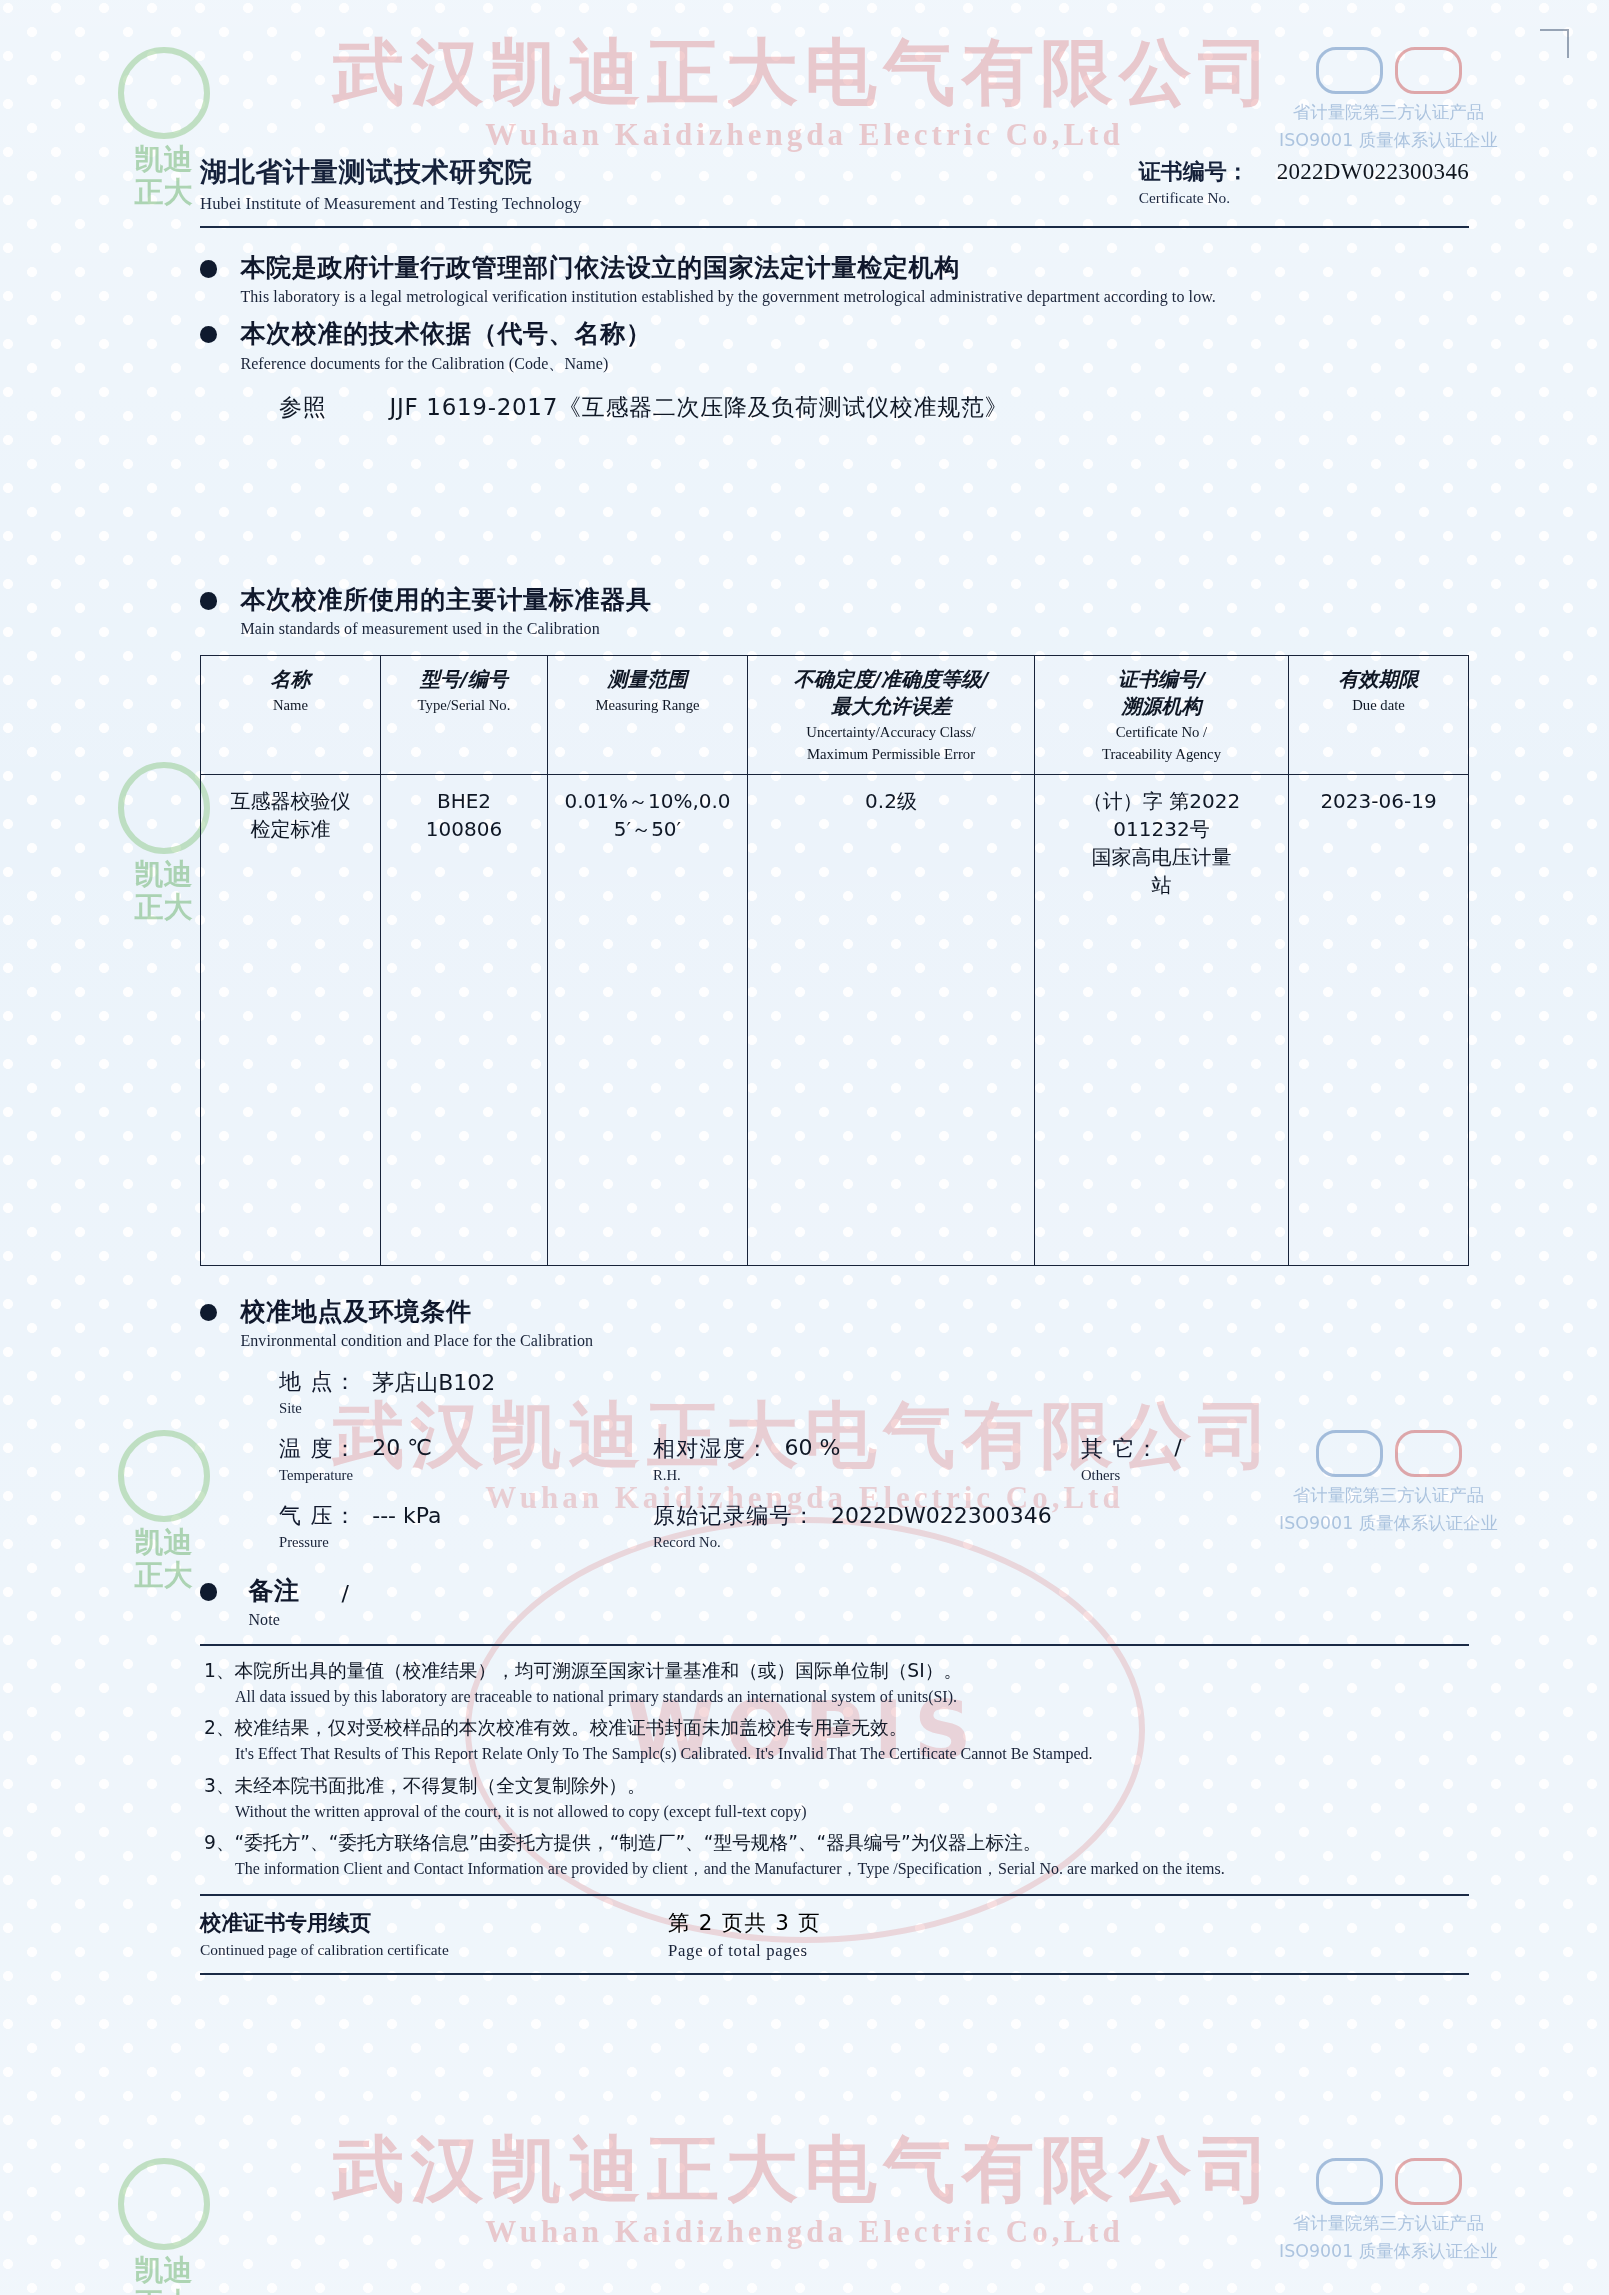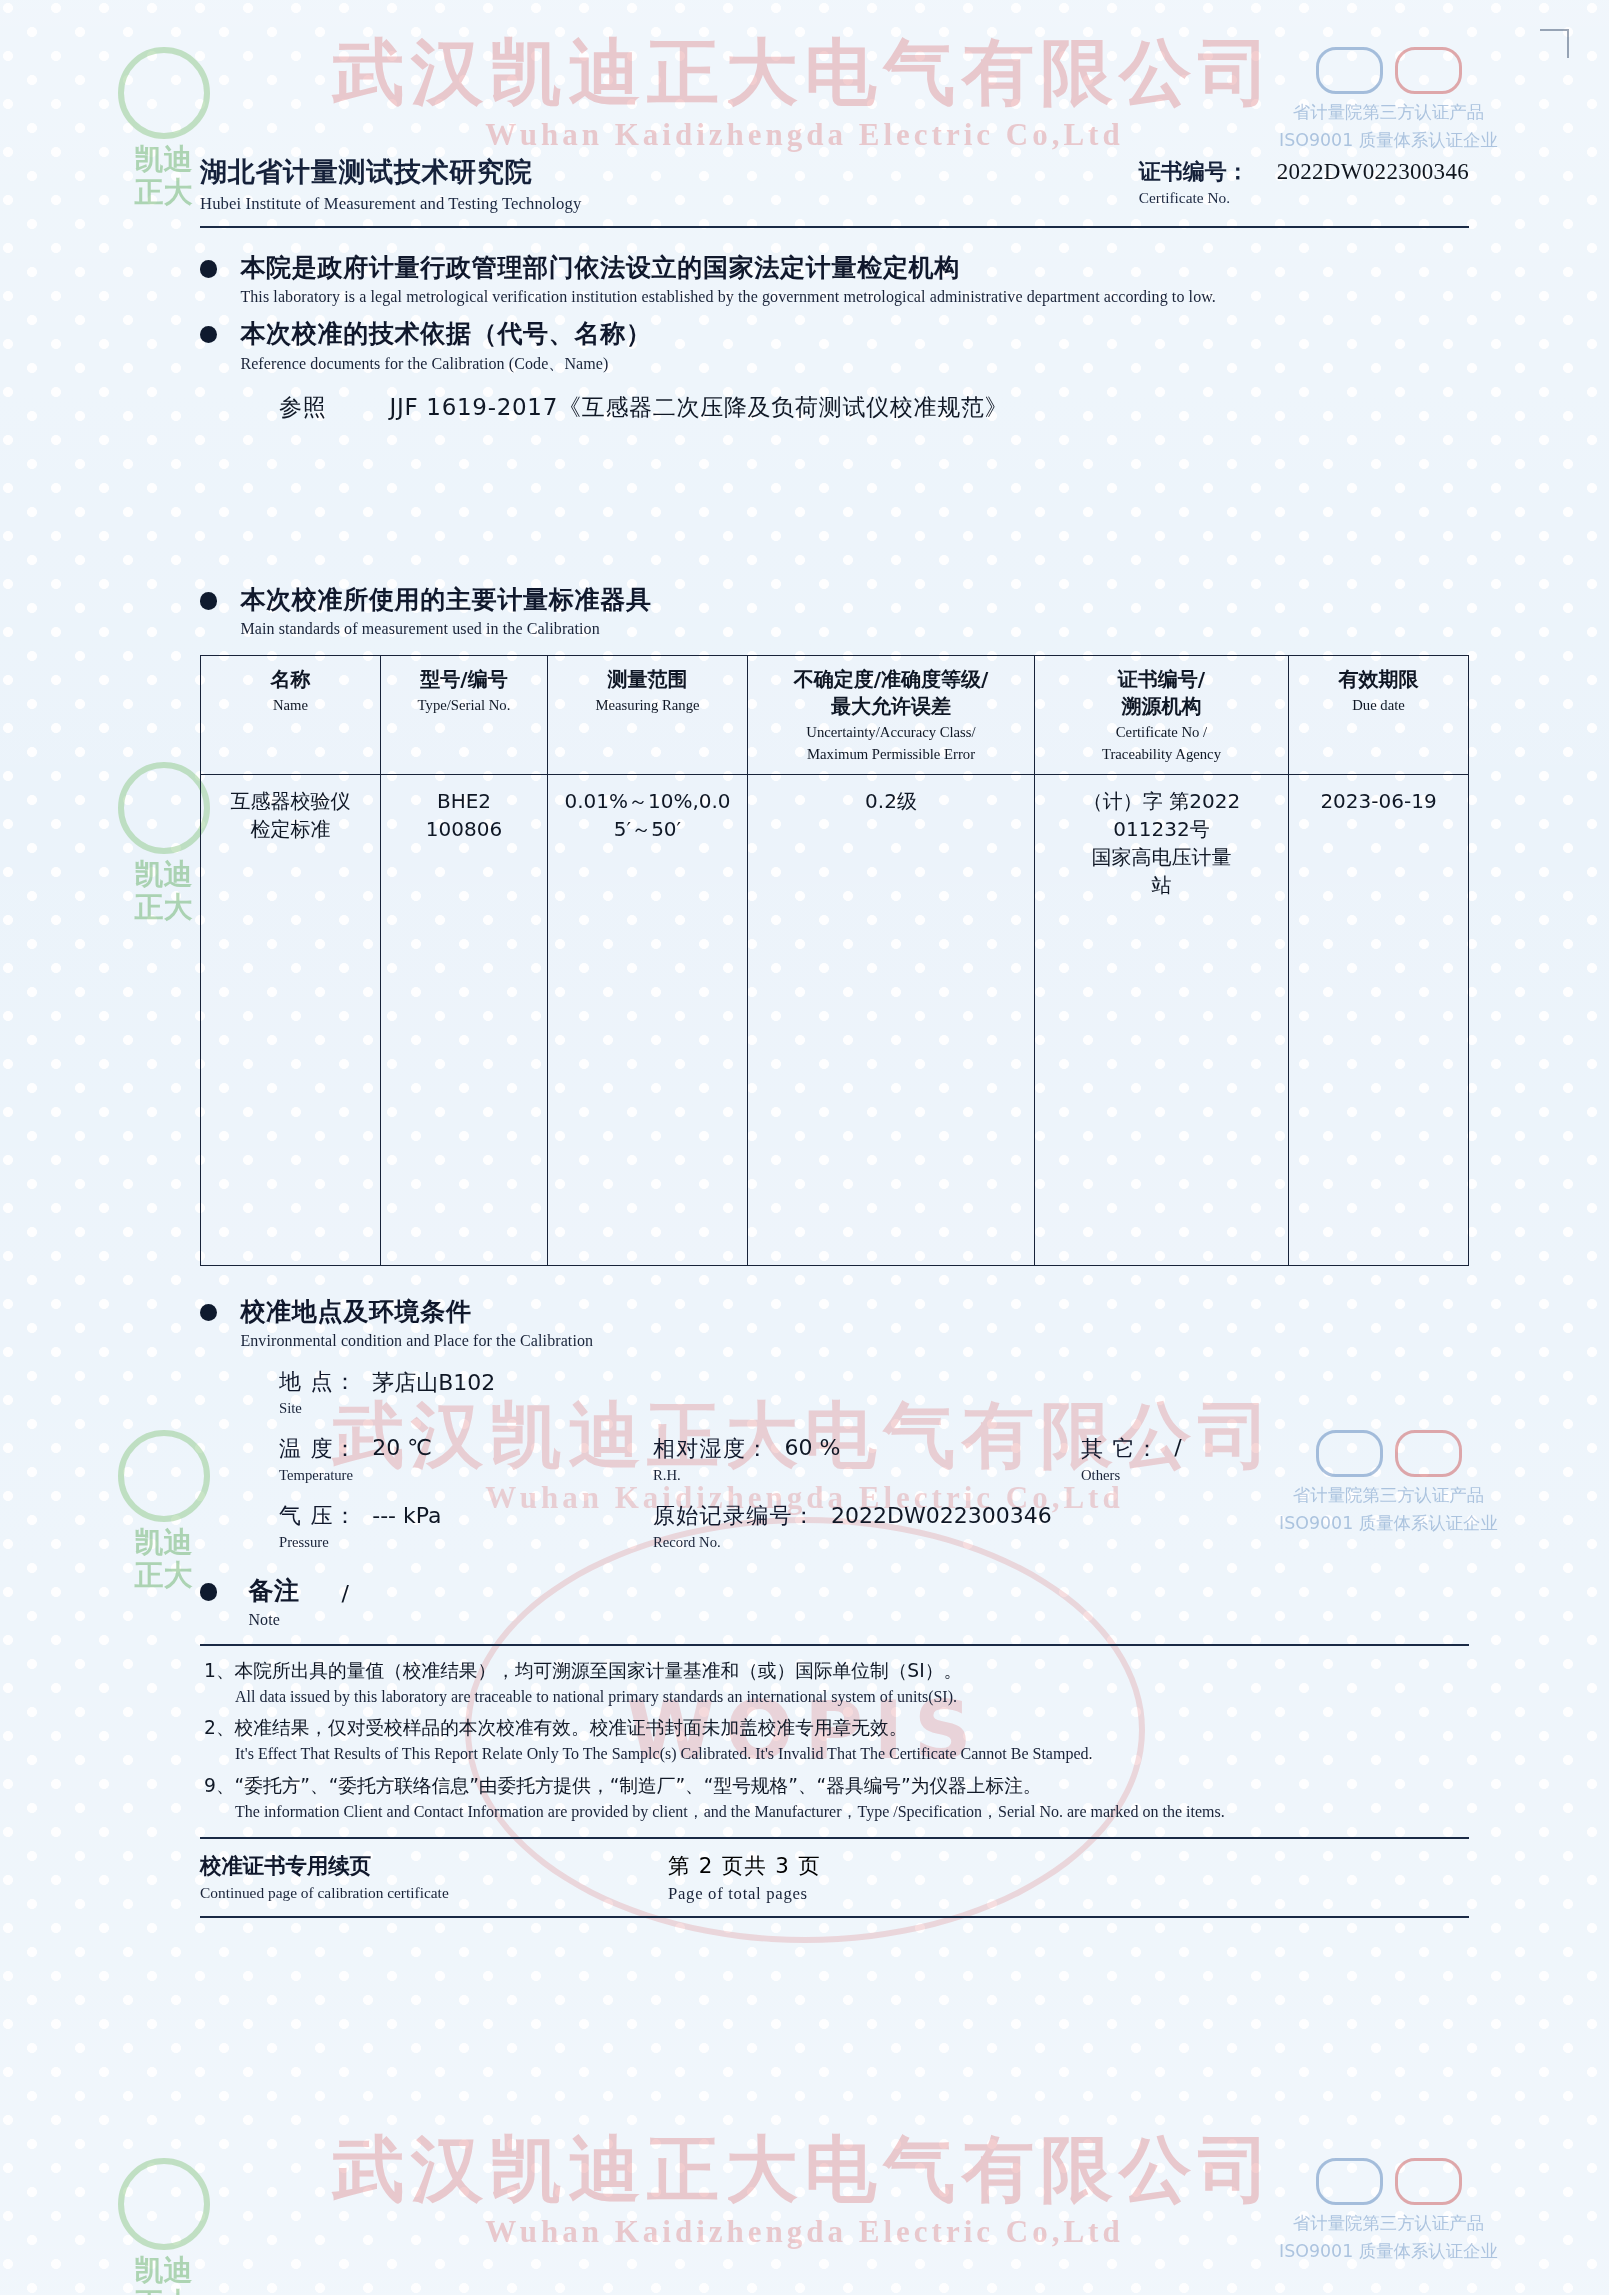--- a/index.html
+++ b/index.html
@@ -239,20 +239,21 @@
     text-align: center;
     vertical-align: top;
     padding: 9.4px 5.3px;
     color: #0f1725;
   }
   table.std th .cn {
     font-family: "DejaVu Sans", sans-serif;
     font-size: 20px;
     font-weight: bold;
     line-height: 1.35;
+    font-style: italic;
   }
   table.std th .en {
     font-size: 14.7px;
     font-weight: normal;
     line-height: 1.35;
     margin-top: 2.7px;
   }
   table.std td {
     font-family: "DejaVu Sans", sans-serif;
     font-size: 20px;
@@ -651,20 +652,24 @@
     <ol class="notes">
       <li>
         <div class="n-cn">1、本院所出具的量值（校准结果），均可溯源至国家计量基准和（或）国际单位制（SI）。</div>
         <div class="n-en">All data issued by this laboratory are traceable to national primary standards an international system of units(SI).</div>
       </li>
       <li>
         <div class="n-cn">2、校准结果，仅对受校样品的本次校准有效。校准证书封面未加盖校准专用章无效。</div>
         <div class="n-en">It's Effect That Results of This Report Relate Only To The Samplc(s) Calibrated. It's Invalid That The Certificate Cannot Be Stamped.</div>
       </li>
       <li>
+        <div class="n-cn">3、未经本院书面批准，不得复制（全文复制除外）。</div>
+        <div class="n-en">Without the written approval of the court, it is not allowed to copy (except full-text copy)</div>
+      </li>
+      <li>
         <div class="n-cn">9、“委托方”、“委托方联络信息”由委托方提供，“制造厂”、“型号规格”、“器具编号”为仪器上标注。</div>
         <div class="n-en">The information Client and Contact Information are provided by client，and the Manufacturer，Type /Specification，Serial No. are marked on the items.</div>
       </li>
     </ol>
 
     <hr class="rule">
 
     <div class="footer-row">
       <div class="foot-left">
         <div class="cn">校准证书专用续页</div>

